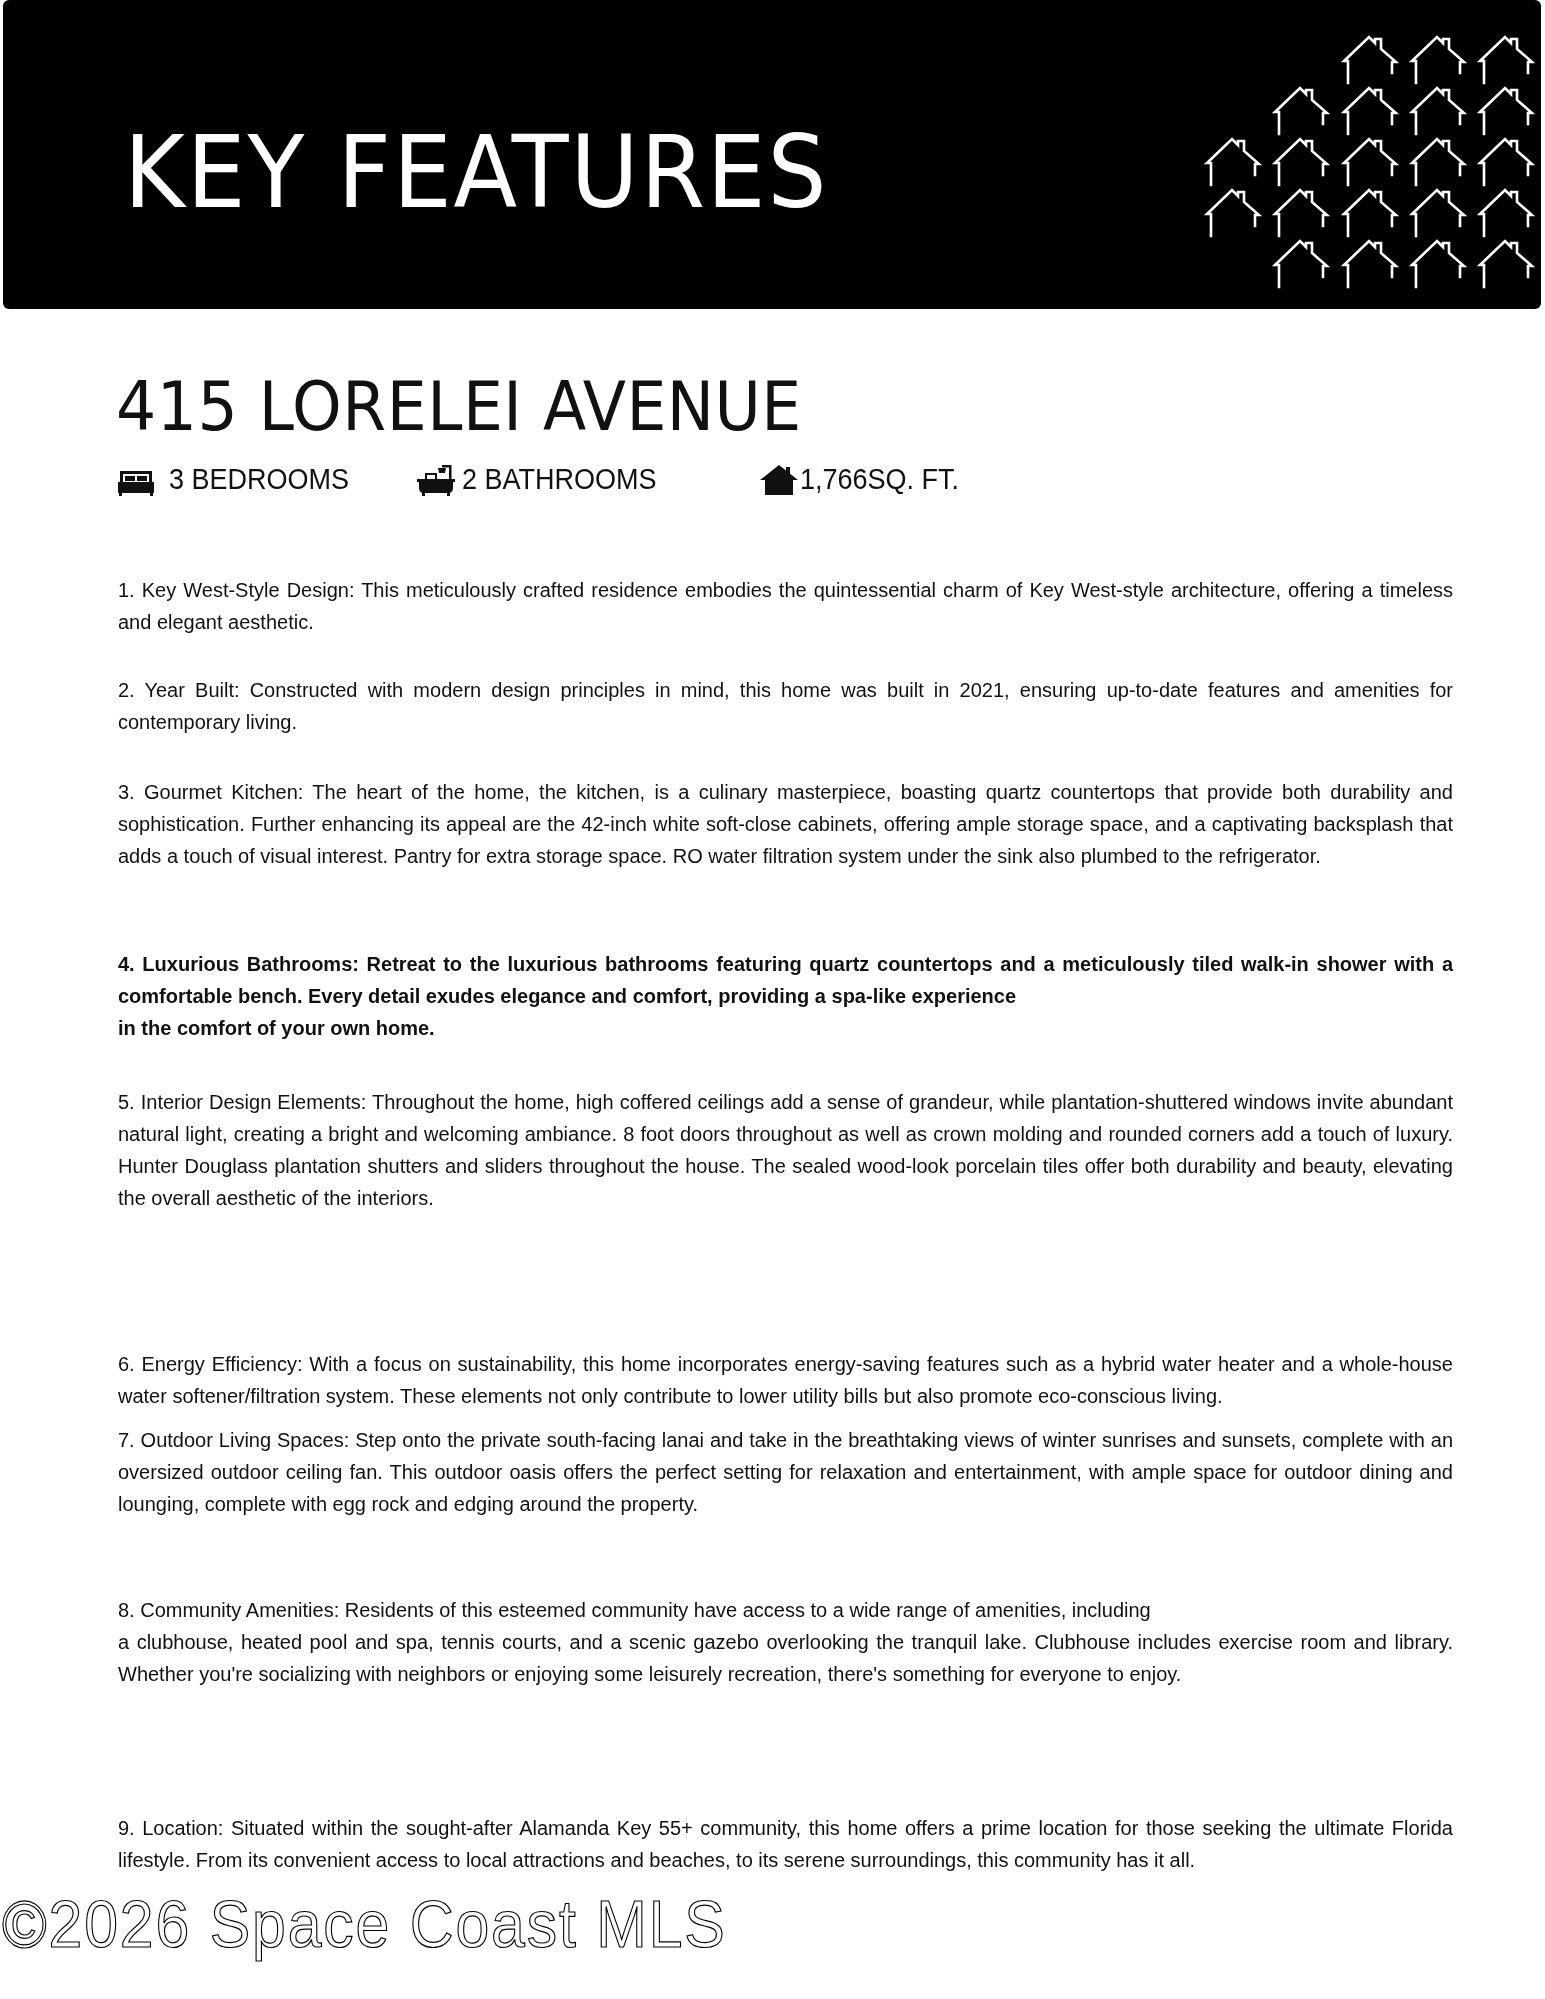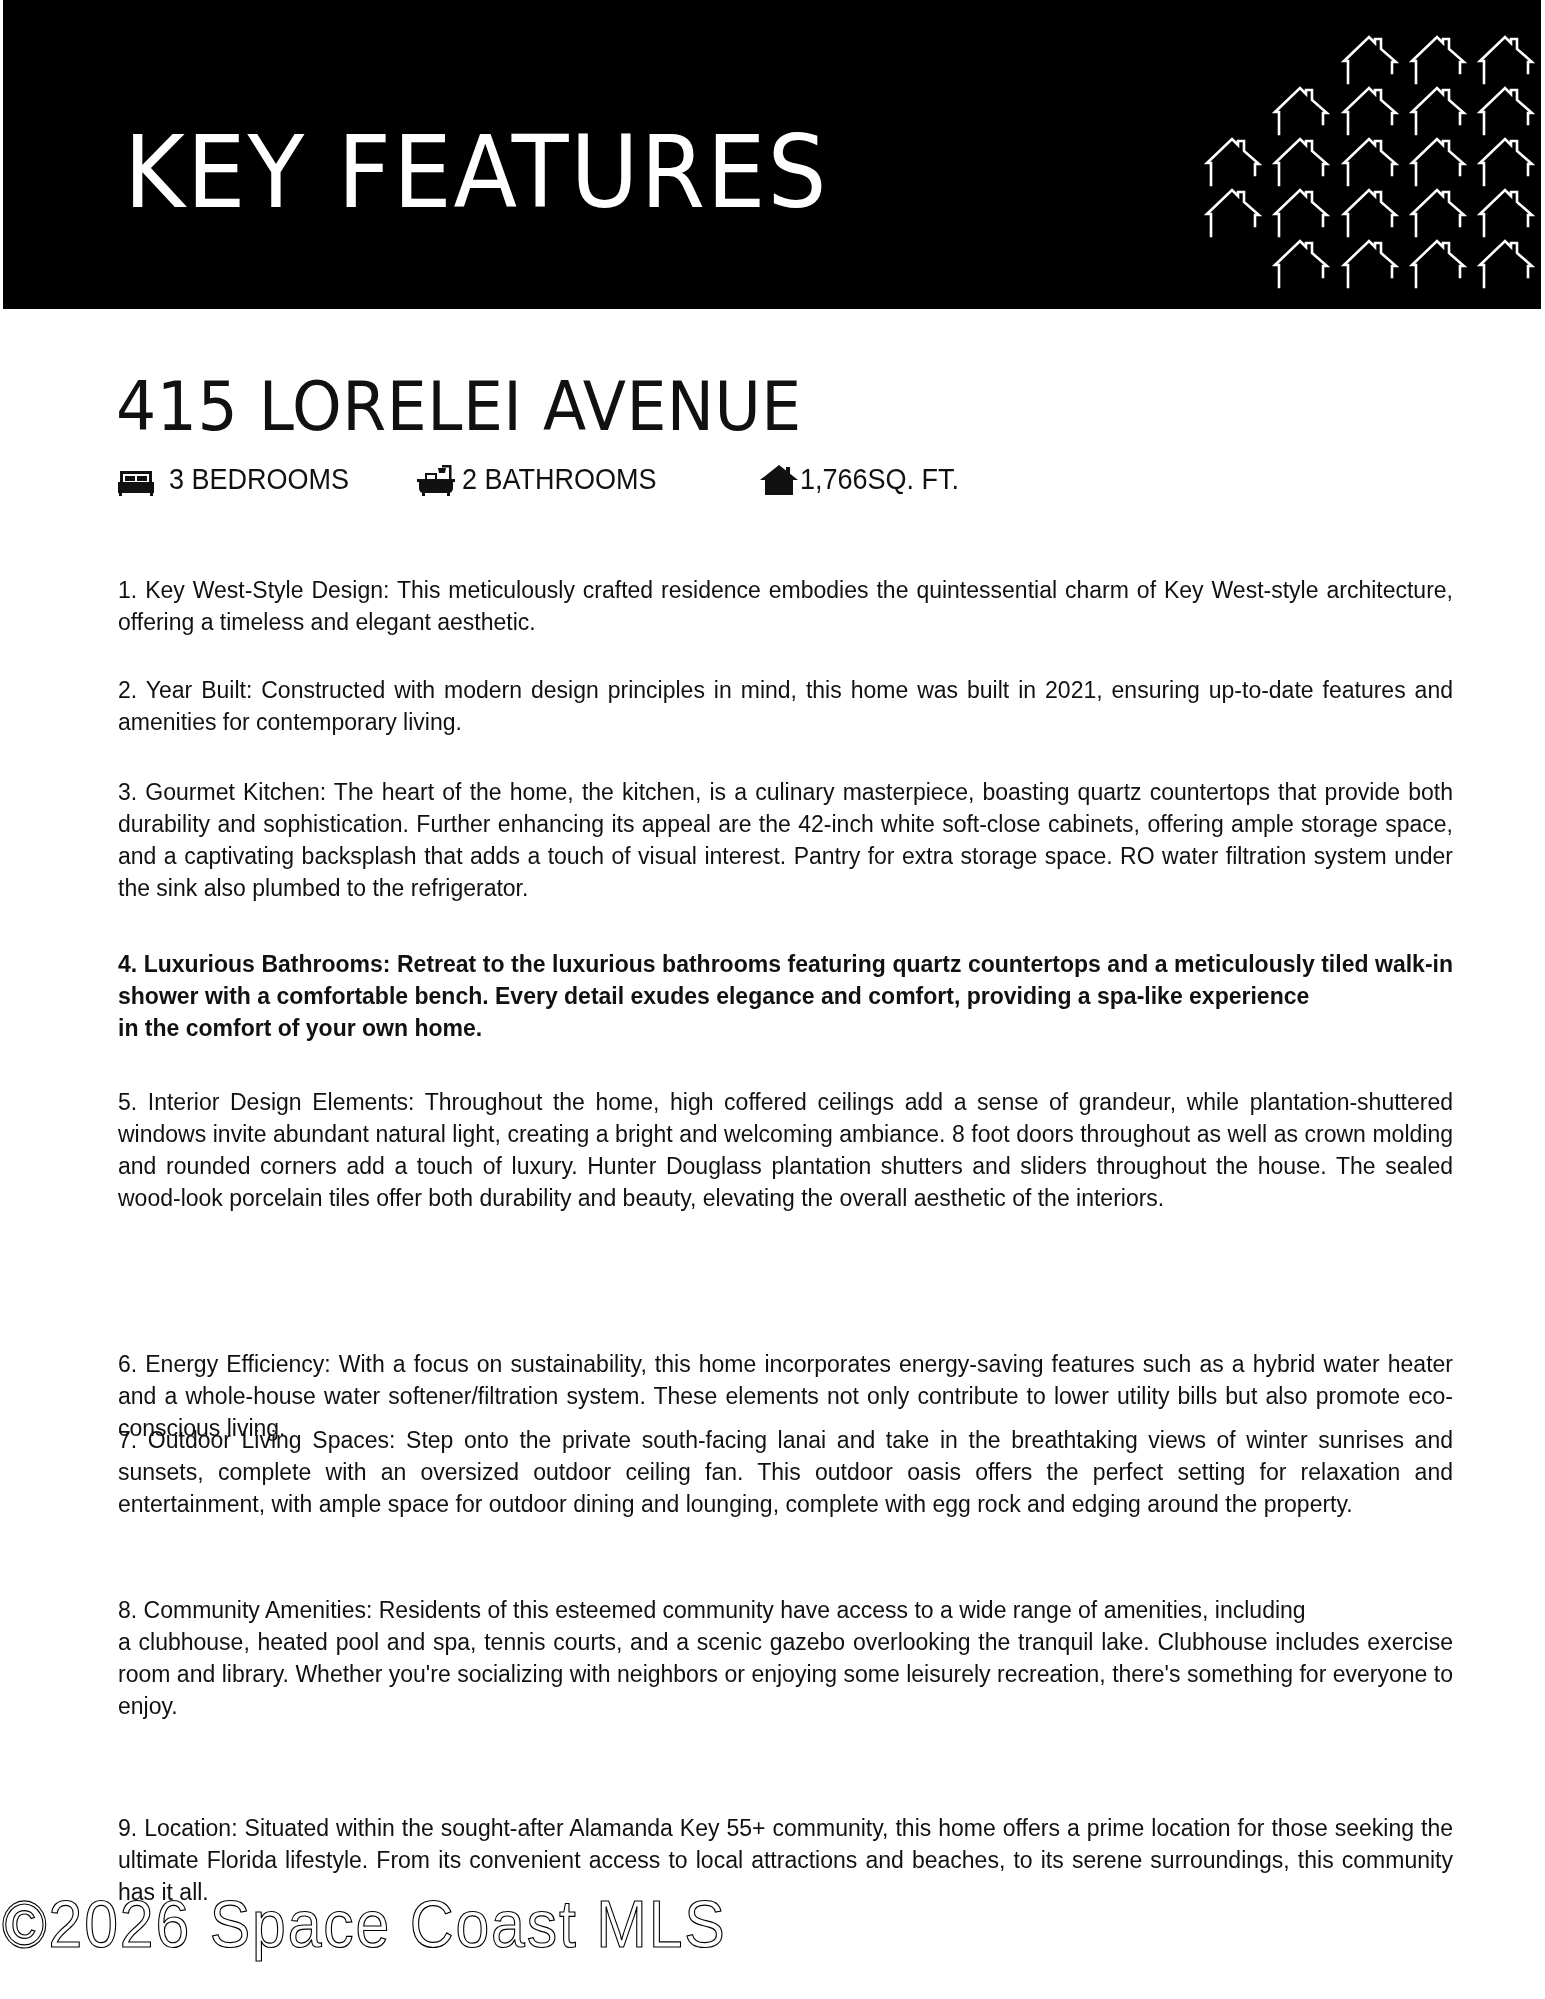--- a/index.html
+++ b/index.html
@@ -3,20 +3,21 @@
 <meta charset="utf-8">
 <style>
   html, body { margin: 0; padding: 0; background: #ffffff; }
   body {
     width: 1545px; height: 1999px; position: relative; overflow: hidden;
     font-family: "Liberation Sans", sans-serif; color: #111111;
   }
   .header {
     position: absolute; left: 3px; top: 0; width: 1538px; height: 309px;
     background: #000000;
+    border-radius: 6px;
   }
   .header-title {
     position: absolute; left: 121px; top: 118px;
     font-family: "DejaVu Sans", sans-serif;
     font-size: 100px; line-height: 110px; color: #ffffff;
     letter-spacing: 2px; white-space: nowrap;
     transform: scaleX(0.93); transform-origin: left top;
   }
   .house-grid { position: absolute; left: 0; top: 0; width: 1545px; height: 309px; }
   .house-outline {
@@ -45,21 +46,21 @@
     font-size: 30px; line-height: 34px; color: #111111;
     transform: scaleX(0.9); transform-origin: left center; display: inline-block;
   }
 
   .features {
     position: absolute; left: 118px; width: 1335px; top: 0;
   }
   .feature {
     position: absolute; left: 0; width: 1335px;
     font-family: "Liberation Sans", sans-serif;
-    font-size: 23px; line-height: 32px; color: #111111;
+    font-size: 20px; line-height: 32px; color: #111111;
     text-align: justify; margin: 0;
   }
   .feature .line-break-block { display: block; }
 
   .watermark {
     position: absolute; left: 2px; top: 1884px;
     font-family: "Liberation Sans", sans-serif;
     font-size: 66px; line-height: 80px; white-space: nowrap;
     color: #ffffff; -webkit-text-stroke: 1.2px #000000;
     letter-spacing: 2px; font-weight: 400;

